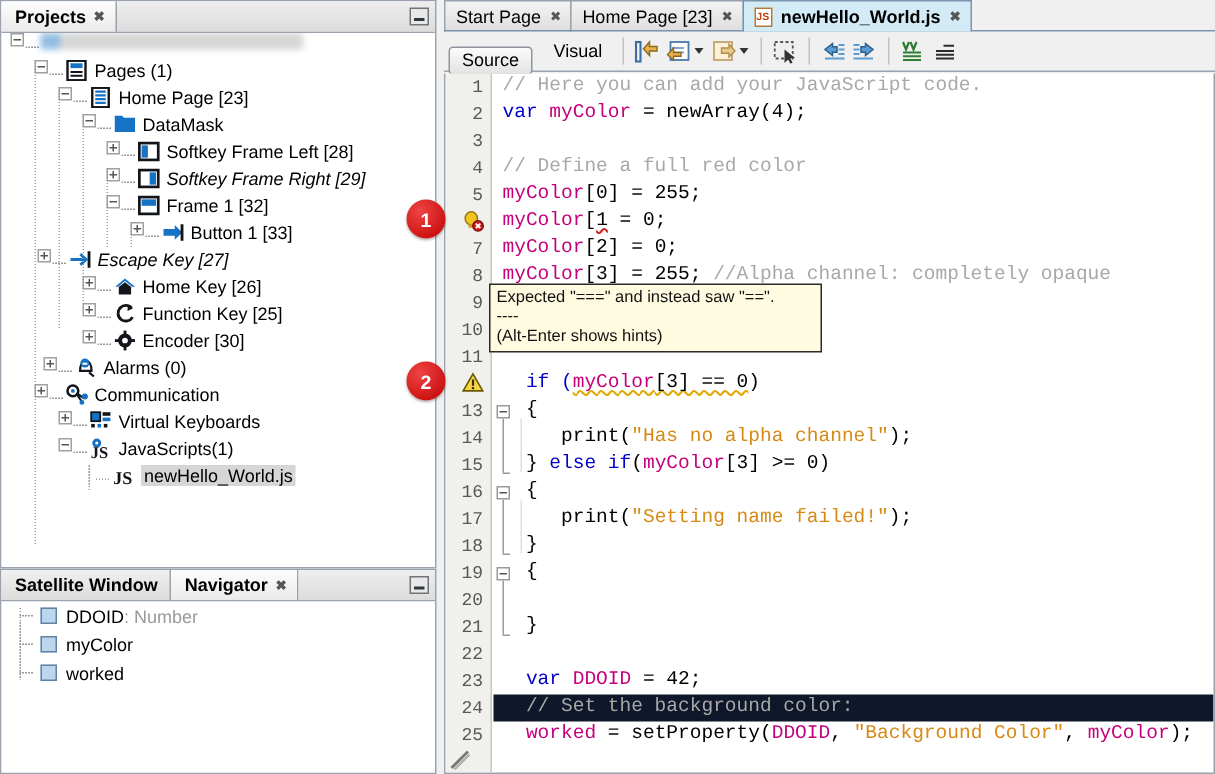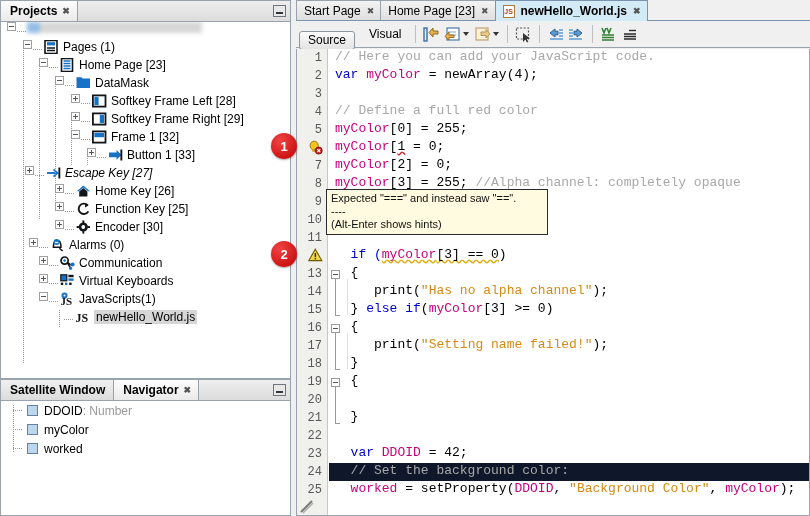--- a/index.html
+++ b/index.html
@@ -206,21 +206,21 @@
         </div>
         <div class="trow" style="padding-left: 70px;">
           <div class="exp plus"></div>
           <div class="connect"></div>
           <span class="ticon"><svg width="15" height="14" viewBox="0 0 15 14">
               <rect x="0.9" y="1.4" width="12.6" height="11.2" fill="#fff" stroke="#12151a" stroke-width="1.8"></rect>
               <rect x="2.4" y="2.9" width="4.2" height="8.2" fill="#1672c4"></rect>
             </svg></span>
           <span class="tlabel">Softkey Frame Left [28]</span>
         </div>
-        <div class="trow" style="padding-left: 70px;">
+        <div class="trow" style="padding-left: 70px; font-style: italic;">
           <div class="exp plus"></div>
           <div class="connect"></div>
           <span class="ticon"><svg width="15" height="14" viewBox="0 0 15 14">
               <rect x="0.9" y="1.4" width="12.6" height="11.2" fill="#fff" stroke="#12151a" stroke-width="1.8"></rect>
               <rect x="7.8" y="2.9" width="4.2" height="8.2" fill="#1672c4"></rect>
             </svg></span>
           <span class="tlabel">Softkey Frame Right [29]</span>
         </div>
         <div class="trow" style="padding-left: 70px;">
           <div class="exp "></div>
@@ -287,21 +287,21 @@
           <div class="exp plus"></div>
           <div class="connect"></div>
           <span class="ticon"><svg width="15" height="14" viewBox="0 0 15 14">
               <path d="M3.4 9.2 C3.4 5.4 4.8 2.6 7.2 2.6 C9.6 2.6 11 5.4 11 9.2 Z" fill="none" stroke="#12151a" stroke-width="1.5"></path>
               <circle cx="6.6" cy="4" r="3" fill="#1672c4"></circle>
               <path d="M5 4.5 L8.2 4.5" stroke="#fff" stroke-width="1.2"></path>
               <path d="M9.4 10.3 L12.6 13" stroke="#12151a" stroke-width="1.5"></path>
             </svg></span>
           <span class="tlabel">Alarms (0)</span>
         </div>
-        <div class="trow" style="padding-left: 38px;">
+        <div class="trow" style="padding-left: 22px;">
           <div class="exp plus"></div>
           <div class="connect"></div>
           <span class="ticon"><svg width="15" height="14" viewBox="0 0 15 14">
               <circle cx="4.6" cy="4.6" r="3.6" fill="none" stroke="#12151a" stroke-width="1.7"></circle>
               <circle cx="4.6" cy="4.6" r="1.3" fill="#1672c4"></circle>
               <path d="M7 6 L12 9.6 M7.4 7 L11 12.6" stroke="#12151a" stroke-width="1.4"></path>
               <circle cx="12.6" cy="8.4" r="2" fill="#1672c4"></circle>
               <circle cx="10.6" cy="12.3" r="1.6" fill="#1672c4"></circle>
             </svg></span>
           <span class="tlabel">Communication</span>

